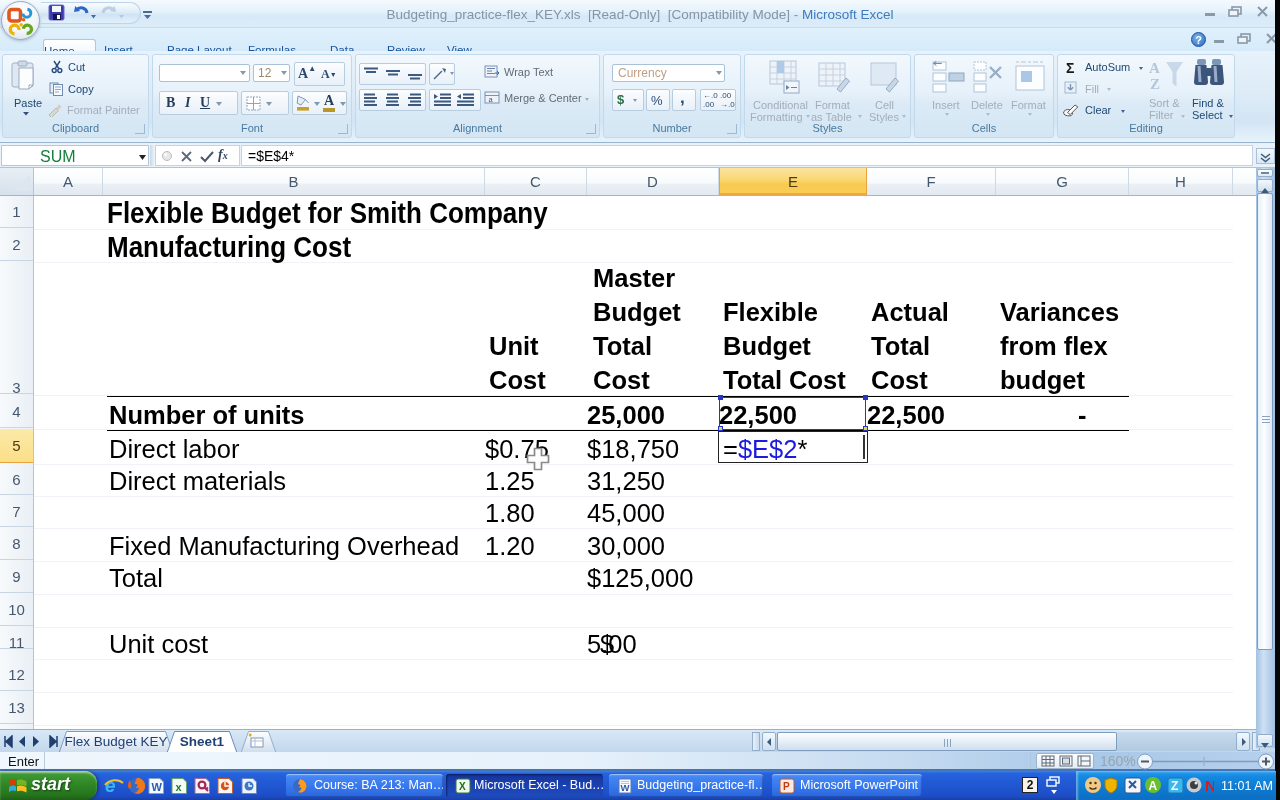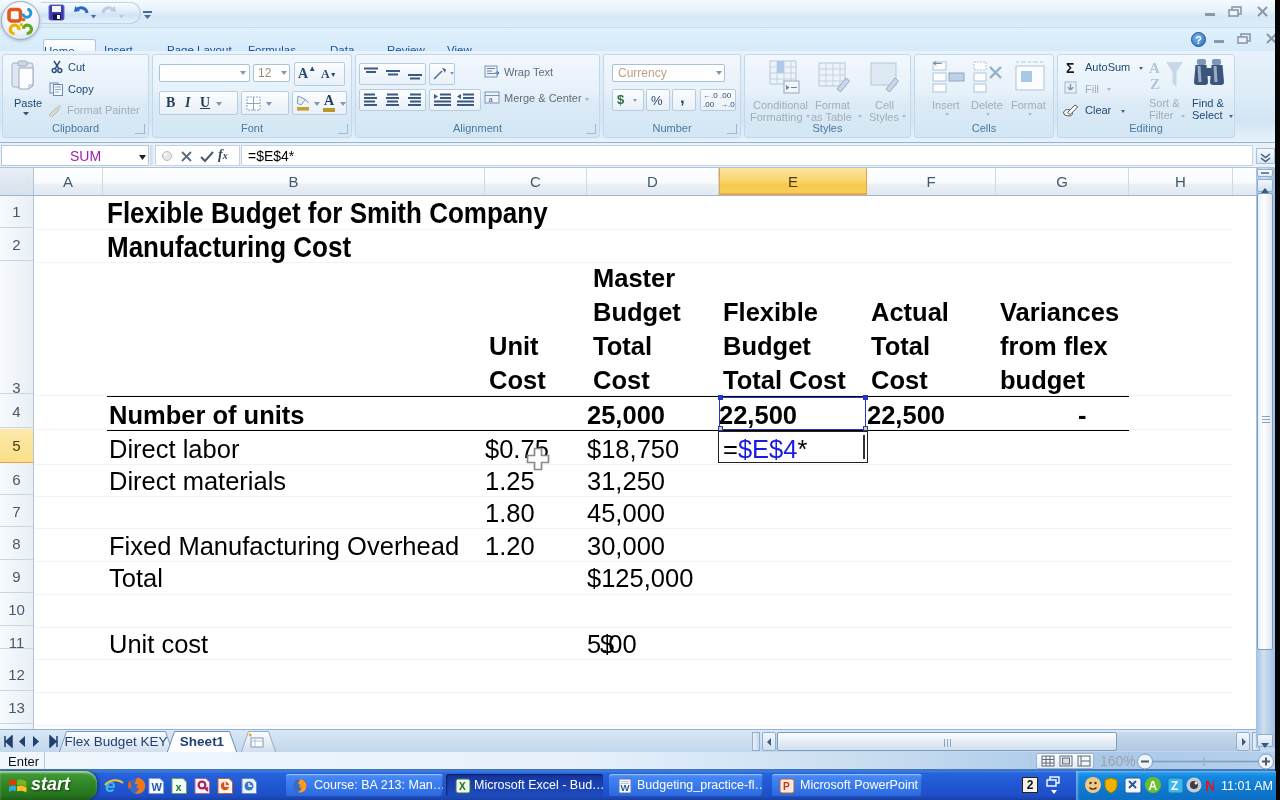--- a/index.html
+++ b/index.html
@@ -97,20 +97,21 @@
   background:linear-gradient(to bottom,#69a0f8 0%,#4486f4 12%,#3272e8 70%,#2c66dc 100%);
   box-shadow:inset 0 1px 0 rgba(255,255,255,.35), inset -1px -1px 1px rgba(0,0,40,.25);
   color:#fff; font-size:12.5px; line-height:23px; white-space:nowrap; overflow:hidden;}
 .tbtn.pressed { background:linear-gradient(to bottom,#16349c 0%,#1a41b0 50%,#1e4cbe 100%);
   box-shadow:inset 1px 1px 2px rgba(0,0,30,.5);}
 </style>
 </head>
 <body>
 <div id="screen">
   <div id="titlebar" class="abs"></div>
+  <div id="titletext" class="abs">Budgeting_practice-flex_KEY.xls&nbsp; [Read-Only]&nbsp; [Compatibility Mode] <span>-</span> <span class="blue">Microsoft Excel</span></div>
   <div id="qat" class="abs"></div>
   <div id="officebtn" class="abs">
     <svg width="39" height="39" viewBox="0 0 39 39">
       <rect x="7" y="7.5" width="11.5" height="11.5" rx="2.8" fill="none" stroke="#e2571c" stroke-width="3.6"></rect>
       <circle cx="21.6" cy="17.8" r="1.8" fill="#e86018"></circle>
       <circle cx="24.8" cy="11.2" r="4" fill="none" stroke="#2a96d4" stroke-width="3" stroke-dasharray="18 7.1" stroke-dashoffset="-19"></circle>
       <circle cx="20.6" cy="16.2" r="1.6" fill="#2a96d4" opacity="0"></circle>
       <circle cx="21" cy="21.8" r="1.7" fill="#2a96d4" opacity="0"></circle>
       <circle cx="12.6" cy="27.4" r="4.3" fill="none" stroke="#edb302" stroke-width="3.4" stroke-dasharray="21 6" stroke-dashoffset="-6.7"></circle>
       <circle cx="19.2" cy="22.8" r="1.7" fill="#edb302"></circle>
@@ -442,21 +443,21 @@
       </svg>
       <div class="rlbl on" style="top:42px;left:134px;">Find &amp;</div>
       <div class="rlbl on" style="top:54px;left:134px;">Select</div>
       <svg class="abs" style="top:59px;left:170px;" width="6" height="5" viewBox="0 0 6 5">
           <path d="M1 1 l4 0 l-2 3 z" fill="#44608c"></path>
         </svg>
     </div>
   </div>
   <div id="fbar" class="abs">
     <div id="namebox" class="abs">
-        <span style="position:absolute;left:68px;top:2px;font-size:14px;color:#a21caf;">SUM</span>
+        <span style="position:absolute;left:38px;top:2px;font-size:16px;color:#15803d;">SUM</span>
       <svg class="abs" style="top:8px;left:136px;" width="9" height="7" viewBox="0 0 9 7">
           <path d="M1 1 l7 0 l-3.5 5 z" fill="#222"></path>
         </svg>
     </div>
     <div class="abs" style="top:2px;left:150px;width:5px;height:21px;background:linear-gradient(to right,#c8d8e8,#f0f6fb);"></div>
     <div id="fxzone" class="abs">
       <svg class="abs" style="top:4px;left:5px;" width="13" height="13" viewBox="0 0 13 13">
           <circle cx="6" cy="6" r="4.5" fill="#e8e8e8" stroke="#bbb"></circle>
           <circle cx="4.5" cy="4.5" r="1.5" fill="#fff"></circle>
         </svg>
@@ -550,21 +551,21 @@
     <div class="abs" style="top:199.5px;left:107px;width:1022px;height:1.6px;background:#000;"></div>
     <div class="abs" style="top:233.5px;left:107px;width:1022px;height:1.6px;background:#000;"></div>
 
     <div class="abs" style="top:200.5px;left:719px;width:147px;height:33px;border:1.5px solid #2636c8;"></div>
     <div class="abs" style="top:199px;left:717.5px;width:5px;height:5px;background:#2636c8;"></div>
     <div class="abs" style="top:199px;left:862.5px;width:5px;height:5px;background:#2636c8;"></div>
     <div class="abs" style="top:230px;left:717.5px;width:5px;height:5px;background:#e8d44a;border:1px solid #2636c8;"></div>
     <div class="abs" style="top:230px;left:862.5px;width:5px;height:5px;background:#e8d44a;border:1px solid #2636c8;"></div>
 
     <div class="abs" style="top:235px;left:718px;width:150px;height:32px;border:1.8px solid #222;background:#fff;"></div>
-    <div class="cell" style="top:238.5px;left:723px;"><span style="color:#000;">=</span><span style="color:#1a1ae0;">$E$4</span><span style="color:#000;">*</span></div>
+    <div class="cell" style="top:238.5px;left:723px;"><span style="color:#000;">=</span><span style="color:#1a1ae0;">$E$2</span><span style="color:#000;">*</span></div>
     <div class="abs" style="top:239px;left:863px;width:1.5px;height:24px;background:#333;"></div>
 
     <svg class="abs" style="top:251px;left:526px;" width="24" height="24" viewBox="0 0 24 24">
       <path d="M8.5 1.5 h7 v7 h7 v7 h-7 v7 h-7 v-7 h-7 v-7 h7 z" fill="#fdfdfd" stroke="#8a8a8a" stroke-width="1.7"></path>
     </svg>
   </div>
 
   <div class="abs" style="top:168px;left:1256px;width:19px;height:580px;background:linear-gradient(to right,#a2c2e2,#cfe0f2 40%,#9fc0e2);z-index:8;">
     <div class="abs" style="top:1px;left:1px;width:16px;height:8px;background:linear-gradient(#fff,#dfeaf4);border:1px solid #93aecc;border-radius:2px;">
         <div style="margin:2px 3px;height:2px;background:#6a88ac;"></div>

